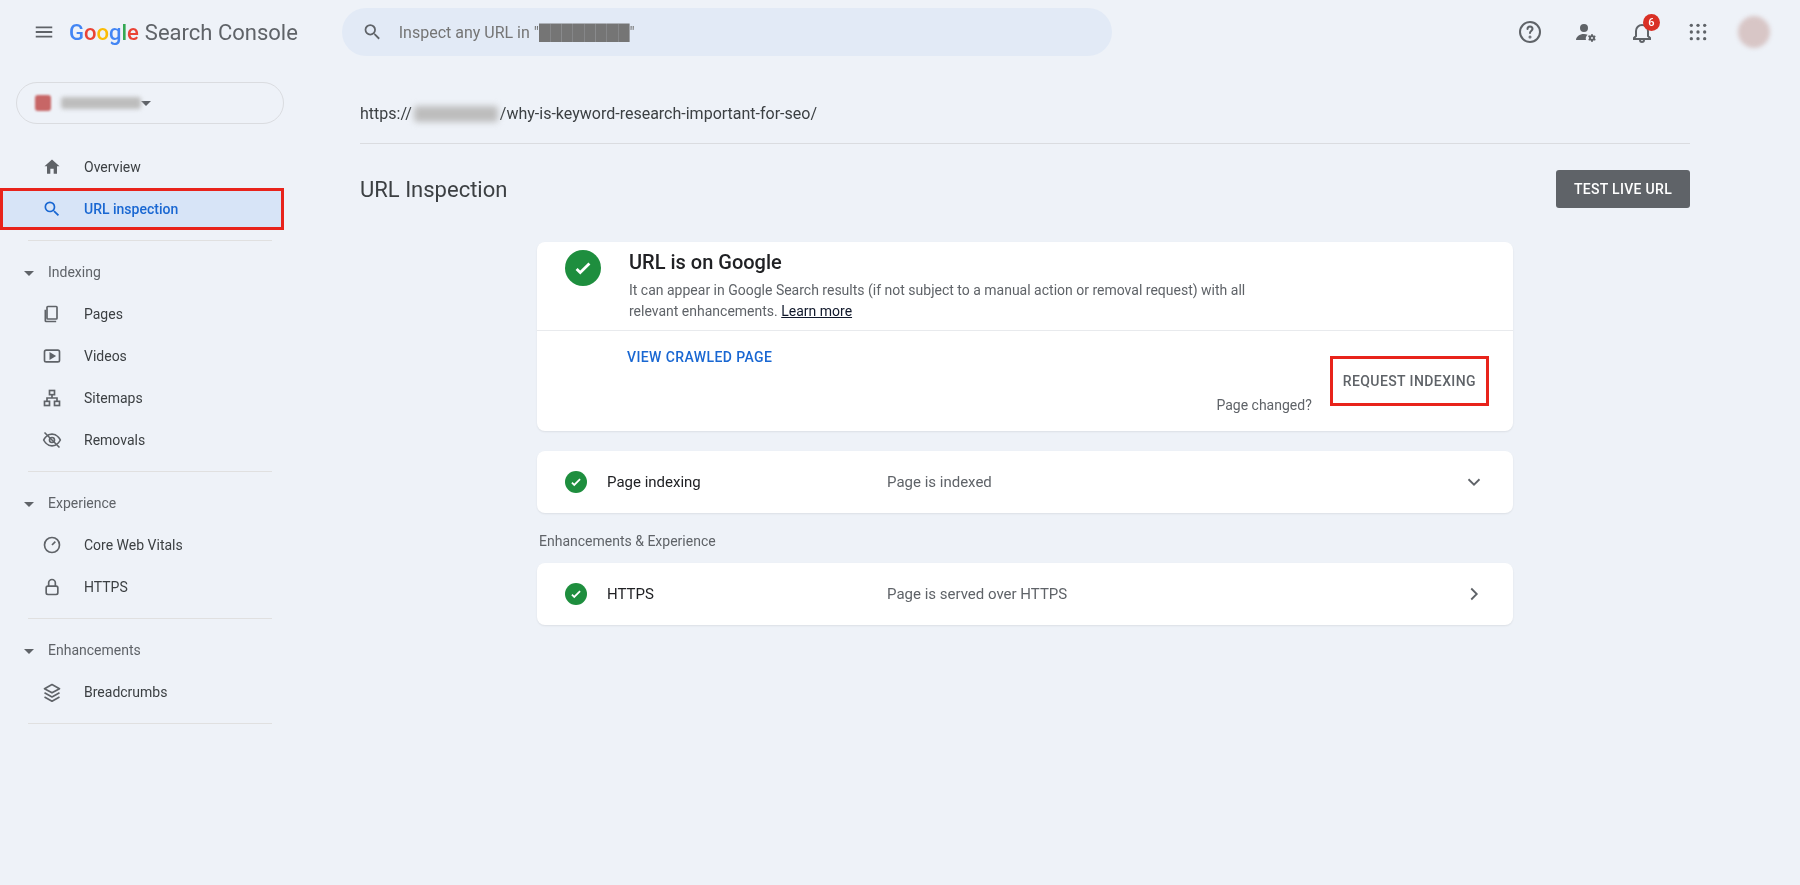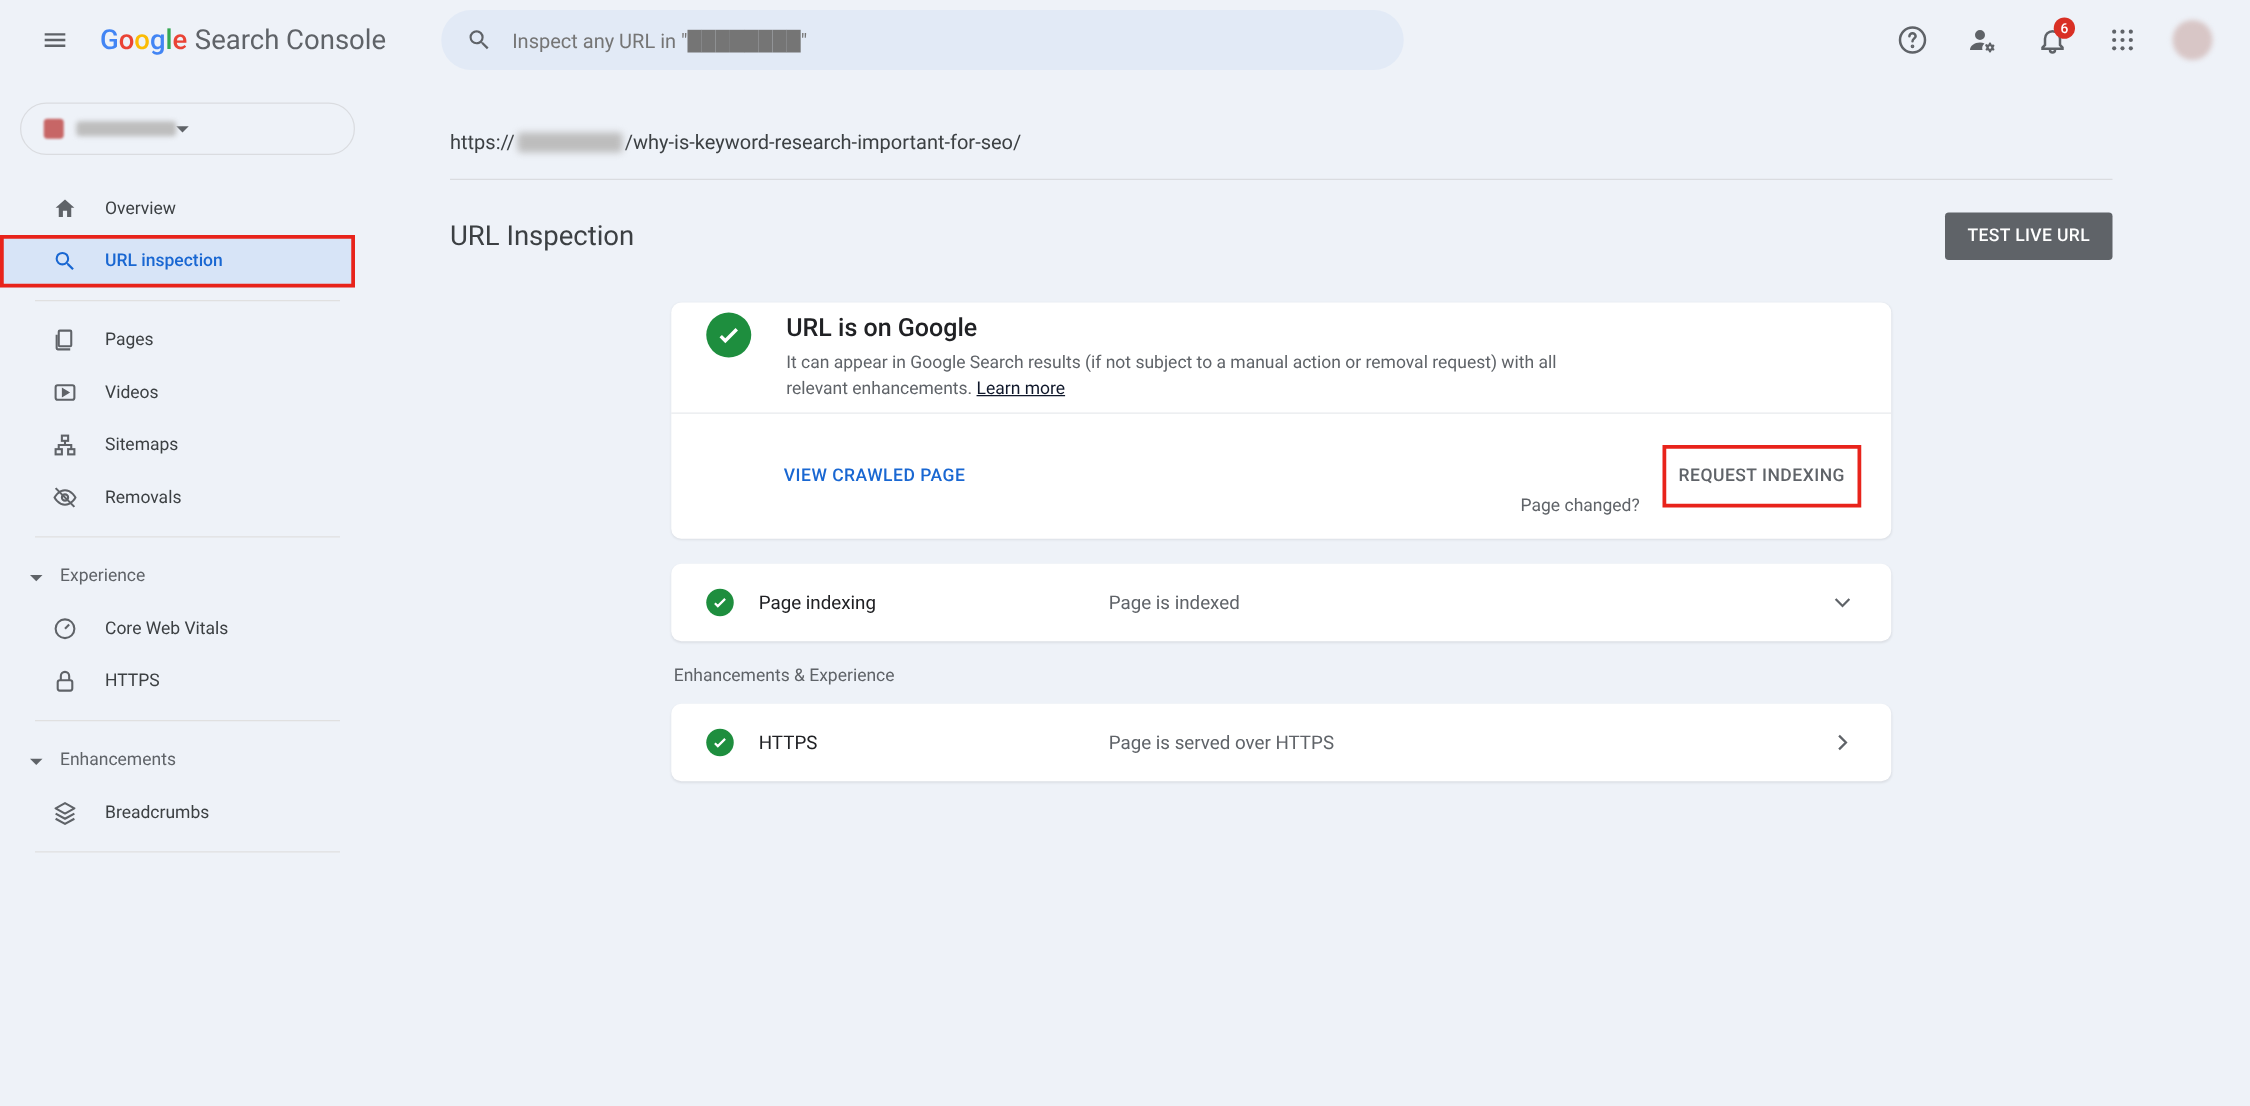--- a/index.html
+++ b/index.html
@@ -1,20 +1,20 @@
 <!DOCTYPE html>
 <html><head>
 <meta charset="utf-8">
 <style>
   * { box-sizing: border-box; margin: 0; padding: 0; font-family: 'Google Sans', Roboto, Arial, sans-serif; }
   body { background: #eef2f8; color: #3c4043; width: 1800px; height: 885px; overflow: hidden; }
   
   .header { display: flex; align-items: center; height: 64px; padding: 0 20px; }
   .menu-btn { width: 48px; height: 48px; display: flex; align-items: center; justify-content: center; cursor: pointer; }
-  .logo { display: flex; align-items: center; font-size: 22px; color: #5f6368; margin-left: 12px; }
+  .logo { display: flex; align-items: center; font-size: 22px; color: #5f6368; margin-left: 1px; }
   .logo .google { font-weight: 500; }
   .logo .g1 { color: #4285f4; }
   .logo .g2 { color: #ea4335; }
   .logo .g3 { color: #fbbc05; }
   .logo .g4 { color: #4285f4; }
   .logo .g5 { color: #34a853; }
   .logo .g6 { color: #ea4335; }
   .logo .sc { margin-left: 6px; font-weight: 400; }
   
   .search-bar { flex: 0 0 770px; height: 48px; background: #e2eaf6; border-radius: 24px; display: flex; align-items: center; padding: 0 20px; margin-left: 44px; }
@@ -55,21 +55,21 @@
   .cards { max-width: 976px; margin: 0 auto; }
   .card { background: #fff; border-radius: 8px; box-shadow: 0 1px 2px rgba(0,0,0,0.08); margin-bottom: 20px; }
   
   .status-card-top { display: flex; padding: 8px 28px; gap: 28px; }
   .check-circle { width: 36px; height: 36px; background: #1e8e3e; border-radius: 50%; display: flex; align-items: center; justify-content: center; flex-shrink: 0; }
   .check-sm { width: 22px; height: 22px; background: #1e8e3e; border-radius: 50%; display: flex; align-items: center; justify-content: center; flex-shrink: 0; }
   .status-title { font-size: 20px; font-weight: 500; color: #202124; margin-bottom: 6px; }
   .status-desc { font-size: 14px; color: #5f6368; line-height: 1.5; max-width: 620px; }
   .learn { text-decoration: underline; color: #0f172a; cursor: pointer; }
   
-  .status-card-bot { display: flex; align-items: center; justify-content: space-between; border-top: 1px solid #e8eaed; padding: 18px 24px 18px 90px; }
+  .status-card-bot { display: flex; align-items: flex-start; justify-content: space-between; border-top: 1px solid #e8eaed; padding: 18px 24px 18px 90px; }
   .link-btn { color: #1967d2; font-size: 14px; font-weight: 500; letter-spacing: 0.4px; cursor: pointer; background: none; border: none; }
   .bot-right { display: flex; align-items: center; gap: 18px; }
   .changed { color: #5f6368; font-size: 14px; margin-top: 48px; }
   .req-idx { color: #5f6368; font-size: 14px; font-weight: 500; letter-spacing: 0.4px; cursor: pointer; background: none; border: 3px solid #e8231b; padding: 14px 10px; }
   
   .row-card { display: flex; align-items: center; padding: 20px 28px; gap: 20px; cursor: pointer; }
   .row-label { font-size: 15px; color: #202124; width: 260px; }
   .row-value { font-size: 15px; color: #5f6368; flex: 1; }
   .chev { color: #5f6368; }
   
@@ -151,20 +151,24 @@
     <div class="nav-item active highlighted">
       <span class="ic">
           <svg width="20" height="20" viewBox="0 0 24 24" fill="#1967d2">
             <path d="M15.5 14h-.79l-.28-.27A6.471 6.471 0 0016 9.5 6.5 6.5 0 109.5 16c1.61 0 3.09-.59 4.23-1.57l.27.28v.79l5 4.99L20.49 19l-4.99-5zm-6 0C7.01 14 5 11.99 5 9.5S7.01 5 9.5 5 14 7.01 14 9.5 11.99 14 9.5 14z"></path>
           </svg>
         </span>
       <span>URL inspection</span>
     </div>
 
     <div class="divider"></div>
+    <div class="nav-section">
+      <span class="tri"></span>
+      <span>Indexing</span>
+    </div>
     <div class="nav-item">
       <span class="ic">
           <svg width="20" height="20" viewBox="0 0 24 24" fill="none" stroke="#5f6368" stroke-width="2">
             <rect x="6" y="3" width="12" height="15" rx="1"></rect>
             <path d="M4 7v13a1 1 0 001 1h12"></path>
           </svg>
         </span>
       <span>Pages</span>
     </div>
     <div class="nav-item">

